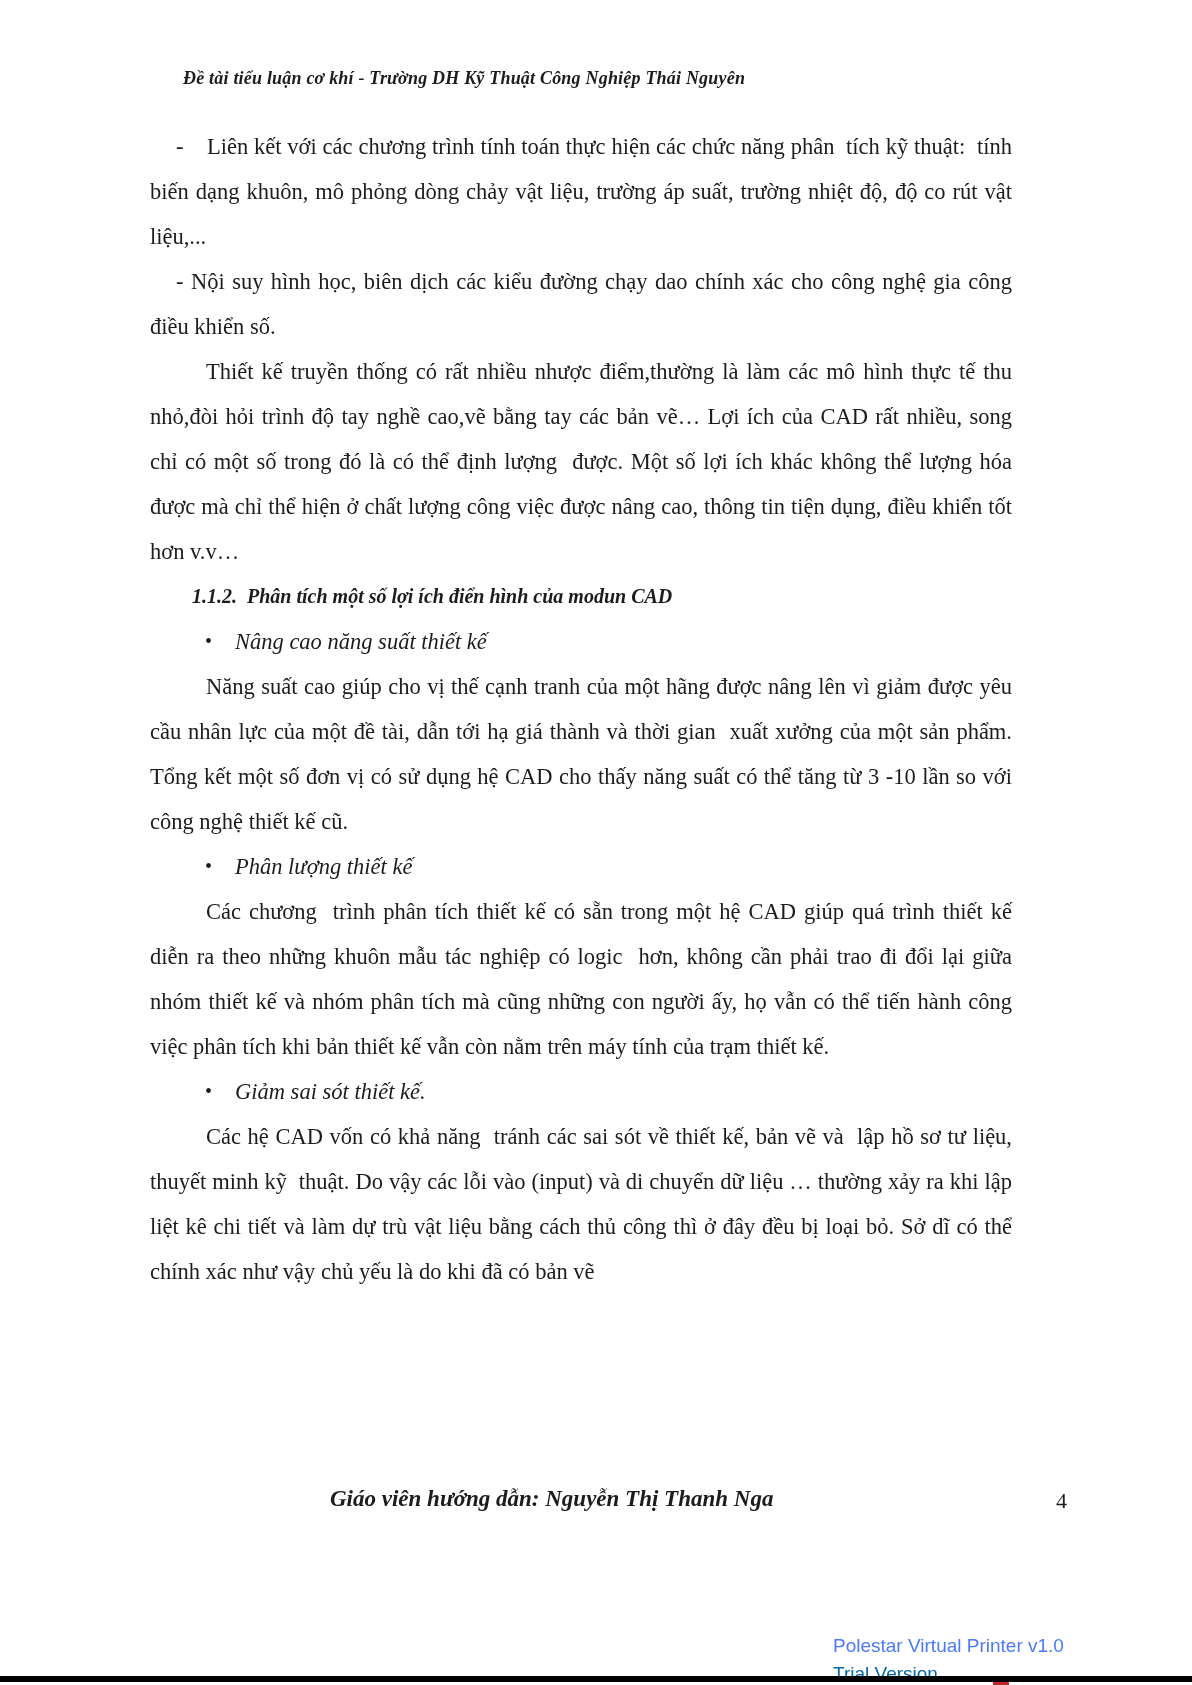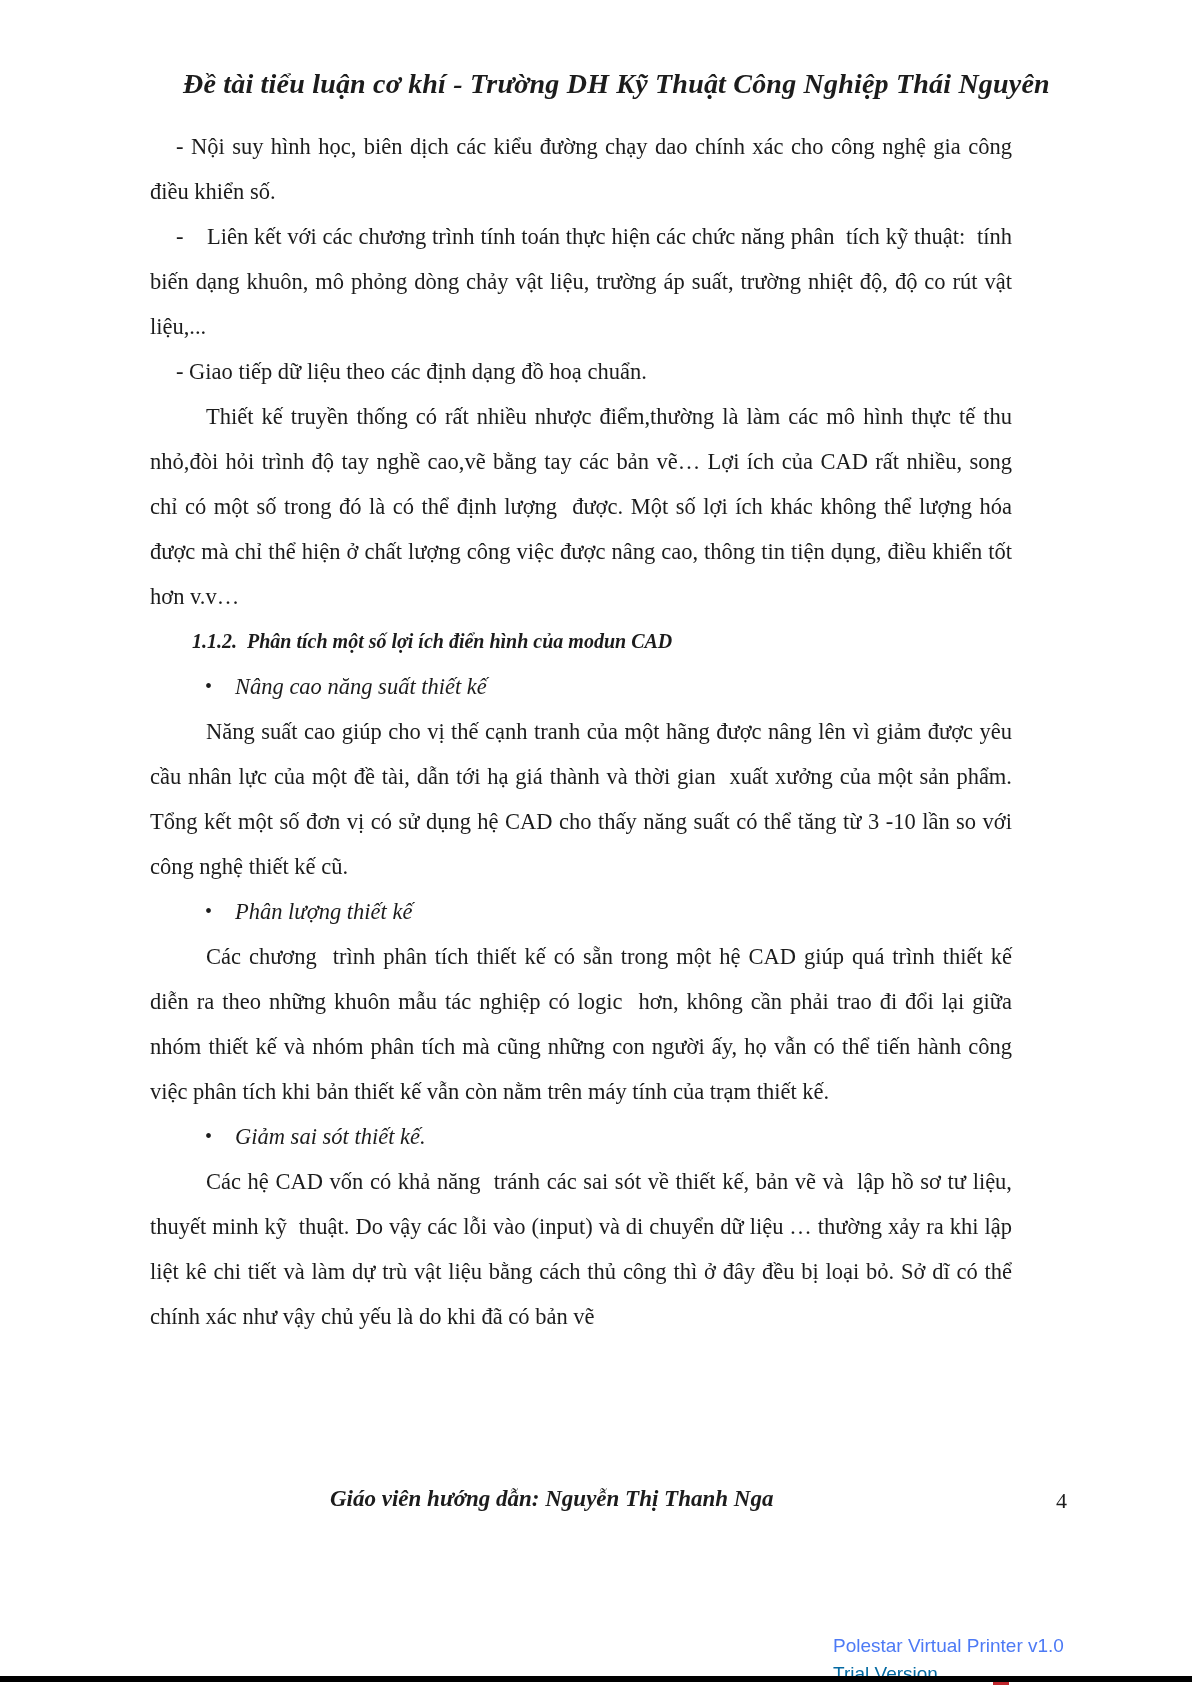--- a/index.html
+++ b/index.html
@@ -6,21 +6,21 @@
   .page{
     position:relative;
     width:1192px;height:1685px;
     background:#ffffff;
     font-family:"Liberation Serif", serif;
     color:#1c1c1c;
     overflow:hidden;
   }
   .doc-header{
     position:absolute;left:183px;top:68px;
-    font-size:28px;font-weight:bold;font-style:italic;
+    font-size:18px;font-weight:bold;font-style:italic;
     letter-spacing:.2px;
   }
   .content{
     position:absolute;left:150px;top:124px;width:862px;
     font-size:22.5px;line-height:45px;
     text-align:justify;
   }
   .content p{margin:0;white-space:pre-wrap;}
   .p-dash{text-indent:26px;}
   .p-indent{text-indent:56px;}
@@ -70,23 +70,22 @@
   }
 </style>
 </head>
 <body>
 
 <div class="page">
 
   <div class="doc-header">Đề tài tiểu luận cơ khí - Trường DH Kỹ Thuật Công Nghiệp Thái Nguyên</div>
 
   <div class="content">
+    <p class="p-dash">-    Liên kết với các chương trình tính toán thực hiện các chức năng phân  tích kỹ thuật:  tính biến dạng khuôn, mô phỏng dòng chảy vật liệu, trường áp suất, trường nhiệt độ, độ co rút vật liệu,...</p>
     <p class="p-dash">- Nội suy hình học, biên dịch các kiểu đường chạy dao chính xác cho công nghệ gia công điều khiển số.</p>
-    <p class="p-dash">-    Liên kết với các chương trình tính toán thực hiện các chức năng phân  tích kỹ thuật:  tính biến dạng khuôn, mô phỏng dòng chảy vật liệu, trường áp suất, trường nhiệt độ, độ co rút vật liệu,...</p>
-    <p class="p-dash">- Giao tiếp dữ liệu theo các định dạng đồ hoạ chuẩn.</p>
     <p class="p-indent">Thiết kế truyền thống có rất nhiều nhược điểm,thường là làm các mô hình thực tế thu nhỏ,đòi hỏi trình độ tay nghề cao,vẽ bằng tay các bản vẽ… Lợi ích của CAD rất nhiều, song chỉ có một số trong đó là có thể định lượng  được. Một số lợi ích khác không thể lượng hóa được mà chỉ thể hiện ở chất lượng công việc được nâng cao, thông tin tiện dụng, điều khiển tốt hơn v.v…</p>
 
     <p class="heading">1.1.2.  Phân tích một số lợi ích điển hình của modun CAD</p>
 
     <div class="bullet-item">
       <span class="bm">•</span>
       <span>Nâng cao năng suất thiết kế</span>
     </div>
     <p class="p-indent">Năng suất cao giúp cho vị thế cạnh tranh của một hãng được nâng lên vì giảm được yêu cầu nhân lực của một đề tài, dẫn tới hạ giá thành và thời gian  xuất xưởng của một sản phẩm. Tổng kết một số đơn vị có sử dụng hệ CAD cho thấy năng suất có thể tăng từ 3 -10 lần so với công nghệ thiết kế cũ.</p>
 

